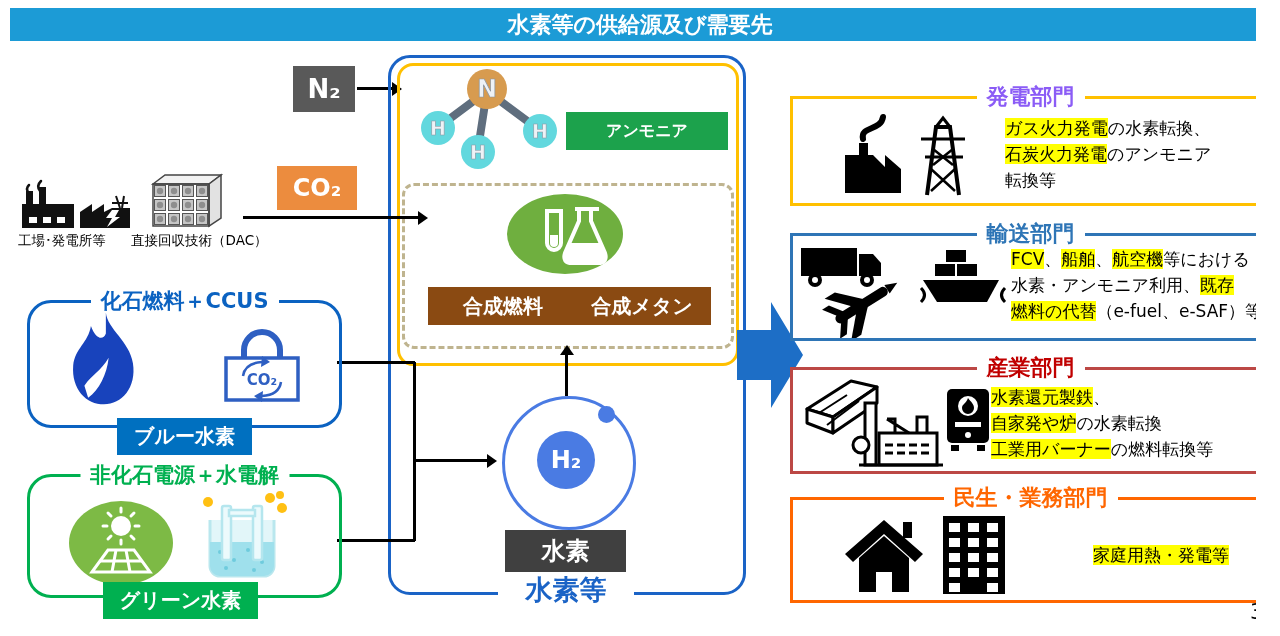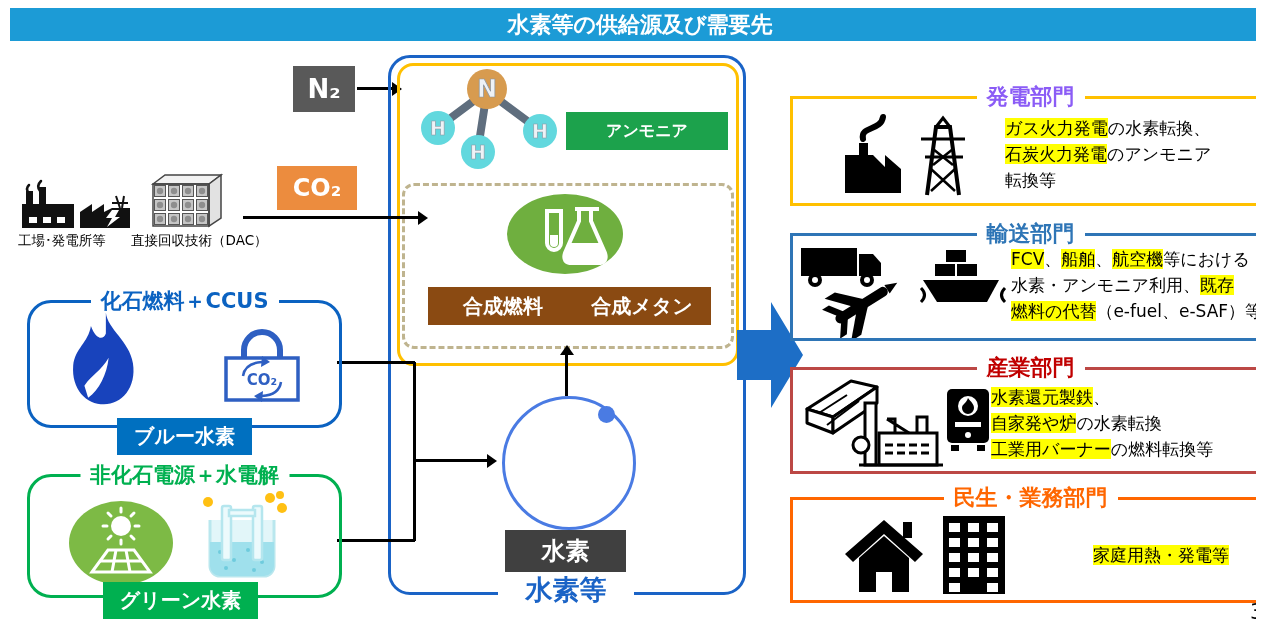--- a/index.html
+++ b/index.html
@@ -104,20 +104,21 @@
 
   <div class="harrow" style="left:243px;top:216px;width:176px;"></div>
   <div class="varrow" style="left:565px;top:354px;height:42px;"></div>
   <div class="harrow" style="left:416px;top:459px;width:72px;"></div>
   <div class="bracket" style="left:413px;top:362px;width:3px;height:179px;"></div>
   <div class="bracket" style="left:337px;top:361px;width:78px;height:3px;"></div>
   <div class="bracket" style="left:337px;top:539px;width:78px;height:3px;"></div>
 
   <div class="abs" style="left:502px;top:396px;width:128px;height:128px;border:3px solid #4A7BE3;border-radius:50%;"></div>
   <div class="abs" style="left:598px;top:406px;width:17px;height:17px;background:#4A7BE3;border-radius:50%;"></div>
+  <div class="tag" style="left:537px;top:431px;width:58px;height:58px;background:#4A7BE3;border-radius:50%;font-size:24px;">H₂</div>
   <div class="tag" style="left:505px;top:530px;width:121px;height:42px;background:#404040;font-size:24px;">水素</div>
   <div class="grouplabel">水素等</div>
 
   <div class="roundbox" style="left:27px;top:300px;width:309px;height:122px;border:3.5px solid #0B62C1;border-radius:24px;">
     <div class="boxtitle" style="color:#0B62C1;">化石燃料＋CCUS</div>
   </div>
   <svg class="abs" style="left:62px;top:310px;" width="84" height="100" viewBox="0 0 90 105">
     <path d="M47 2 C49 20 72 32 76 56 C80 82 64 100 45 100 C26 100 10 84 12 58 C14 40 28 34 31 16 C36 30 44 32 47 24 Z" fill="#1843BC"></path>
     <path d="M24 80 C32 68 42 64 50 50 C48 68 40 84 28 93 Z" fill="#fff"></path>
   </svg>

